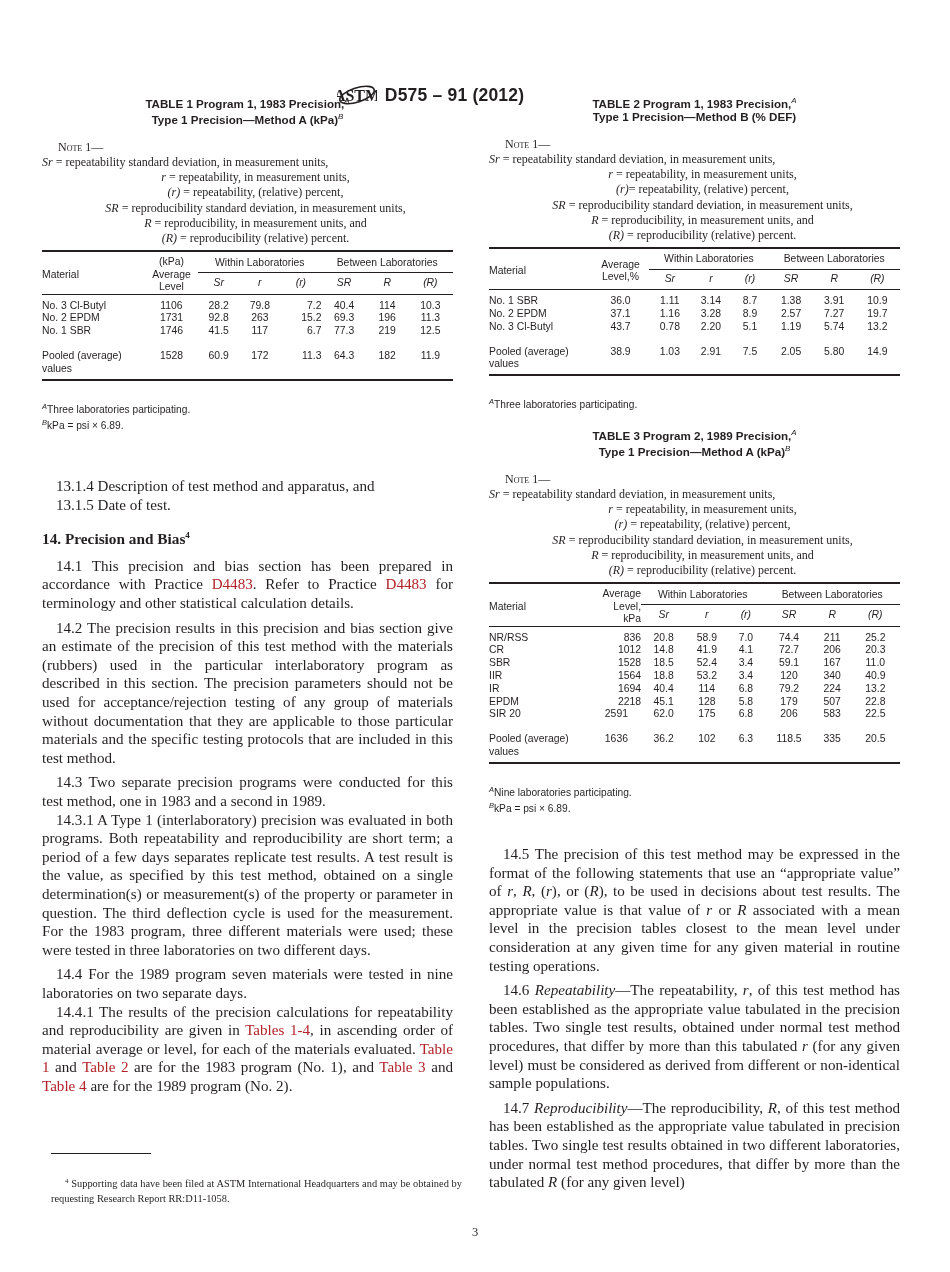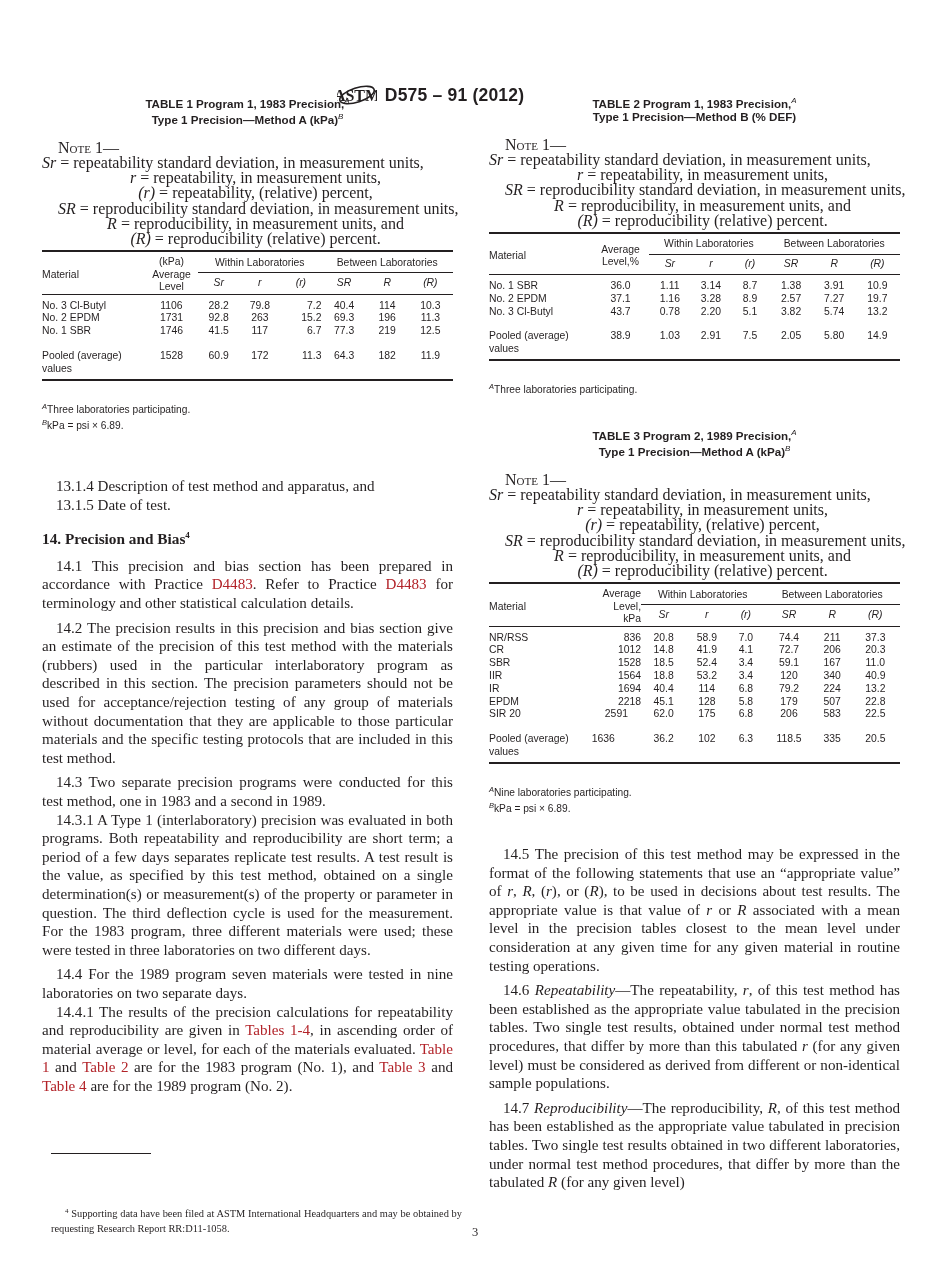--- a/index.html
+++ b/index.html
@@ -9,21 +9,21 @@
   .header .logo { display: inline-block; vertical-align: middle; width: 40px; height: 30px; margin-right: 4px; }
   .header .title { display: inline-block; vertical-align: middle; font-family: "Liberation Sans", sans-serif; font-weight: bold; font-size: 17.5px; letter-spacing: 0.2px; }
 
   .col { position: absolute; width: 411px; }
   .col.left { left: 42px; }
   .col.right { left: 489px; }
 
   .tbl-title { font-family: "Liberation Sans", sans-serif; font-weight: bold; font-size: 11.6px; text-align: center; line-height: 13px; }
   .tbl-title sup { font-weight: normal; font-style: italic; font-size: 8px; }
 
-  .note { font-family: "Liberation Serif", serif; font-size: 16px; line-height: 15.2px; margin-top: 14px; }
+  .note { font-family: "Liberation Serif", serif; font-size: 12px; line-height: 15.2px; margin-top: 14px; }
   .note .nlabel { padding-left: 16px; font-variant: small-caps; }
   .note .nline { white-space: nowrap; }
   .note .nline.ind { padding-left: 16px; text-align: center; }
   .note i { font-style: italic; }
 
   table.data { width: 100%; border-collapse: collapse; font-family: "Liberation Sans", sans-serif; font-size: 10.4px; margin-top: 4px; }
   table.data th { font-weight: normal; padding: 0; line-height: 12.5px; }
   table.data thead tr.h1 th { border-top: 2px solid #231f20; padding-top: 4px; }
   table.data thead tr.h2 th { padding-top: 3px; padding-bottom: 4px; font-style: italic; }
   table.data thead tr.h2 { border-bottom: 1px solid #231f20; }
@@ -38,21 +38,21 @@
 
   .body { font-family: "Liberation Serif", serif; font-size: 15.1px; line-height: 18.6px; text-align: justify; }
   .body p { margin: 0; text-indent: 14px; }
   .body p.gap { margin-top: 6px; }
   .body .link { color: #b22228; }
   .body i { font-style: italic; }
   .body h2 { font-family: "Liberation Serif", serif; font-size: 15.3px; font-weight: bold; margin: 12px 0 8px 0; }
   .body h2 sup { font-size: 9px; }
 
   .fnrule { position: absolute; left: 51px; top: 1153px; width: 100px; border-top: 1px solid #231f20; }
-  .footnote { position: absolute; left: 51px; top: 1204px; width: 411px; font-family: "Liberation Serif", serif; font-size: 10.4px; line-height: 14.6px; text-align: justify; }
+  .footnote { position: absolute; left: 51px; top: 1174px; width: 411px; font-family: "Liberation Serif", serif; font-size: 10.4px; line-height: 14.6px; text-align: justify; }
   .footnote sup { font-size: 7px; }
   .pagenum { position: absolute; top: 1225px; left: 0; width: 950px; text-align: center; font-family: "Liberation Serif", serif; font-size: 12.5px; }
 </style>
 </head>
 <body>
 
 <div class="header">
   <span class="logo">
     <svg width="40" height="30" viewBox="0 0 40 30">
       <ellipse cx="20" cy="15" rx="18" ry="7" fill="none" stroke="#231f20" stroke-width="1.6" transform="rotate(-18 20 15)"></ellipse>
@@ -161,20 +161,21 @@
 
 <div class="col right" style="top:94px;">
   <div class="tbl-title">
     <div><span>TABLE 2 Program 1, 1983 Precision,</span><sup>A</sup></div>
     <div><span>Type 1 Precision—Method B (% DEF)</span></div>
   </div>
   <div class="note">
     <div class="nlabel">Note 1—</div>
     <div class="nline"><i>Sr</i><span> = repeatability standard deviation, in measurement units,</span></div>
     <div class="nline ind"><i>r</i><span> = repeatability, in measurement units,</span></div>
+    <div class="nline ind"><i>(r)</i><span>= repeatability, (relative) percent,</span></div>
     <div class="nline ind"><i>SR</i><span> = reproducibility standard deviation, in measurement units,</span></div>
     <div class="nline ind"><i>R</i><span> = reproducibility, in measurement units, and</span></div>
     <div class="nline ind"><i>(R)</i><span> = reproducibility (relative) percent.</span></div>
   </div>
   <table class="data">
     <colgroup>
         <col style="width:25%">
         <col style="width:14%">
         <col style="width:10%">
         <col style="width:10%">
@@ -222,21 +223,21 @@
         <td>2.57</td>
           <td>7.27</td>
           <td>19.7</td>
       </tr>
       <tr>
         <td class="mat">No. 3 Cl-Butyl</td>
           <td>43.7</td>
         <td>0.78</td>
           <td>2.20</td>
           <td>5.1</td>
-        <td>3.82</td>
+        <td>1.19</td>
           <td>5.74</td>
           <td>13.2</td>
       </tr>
       <tr class="pooled last">
         <td class="mat">
             <div>Pooled (average)</div>
             <div>values</div>
           </td>
         <td>38.9</td>
         <td>1.03</td>
@@ -300,21 +301,21 @@
     </thead>
     <tbody>
       <tr class="first">
         <td class="mat">NR/RSS</td>
           <td style="text-align:right">836</td>
         <td>20.8</td>
           <td>58.9</td>
           <td>7.0</td>
         <td>74.4</td>
           <td>211</td>
-          <td>37.3</td>
+          <td>25.2</td>
       </tr>
       <tr>
         <td class="mat">CR</td>
           <td style="text-align:right">1012</td>
         <td>14.8</td>
           <td>41.9</td>
           <td>4.1</td>
         <td>72.7</td>
           <td>206</td>
           <td>20.3</td>
@@ -367,21 +368,21 @@
           <td>6.8</td>
         <td>206</td>
           <td>583</td>
           <td>22.5</td>
       </tr>
       <tr class="pooled last">
         <td class="mat">
             <div>Pooled (average)</div>
             <div>values</div>
           </td>
-        <td style="text-align:left">1636</td>
+        <td style="text-align:center">1636</td>
         <td>36.2</td>
           <td>102</td>
           <td>6.3</td>
         <td>118.5</td>
           <td>335</td>
           <td>20.5</td>
       </tr>
     </tbody>
   </table>
   <div class="fn">

